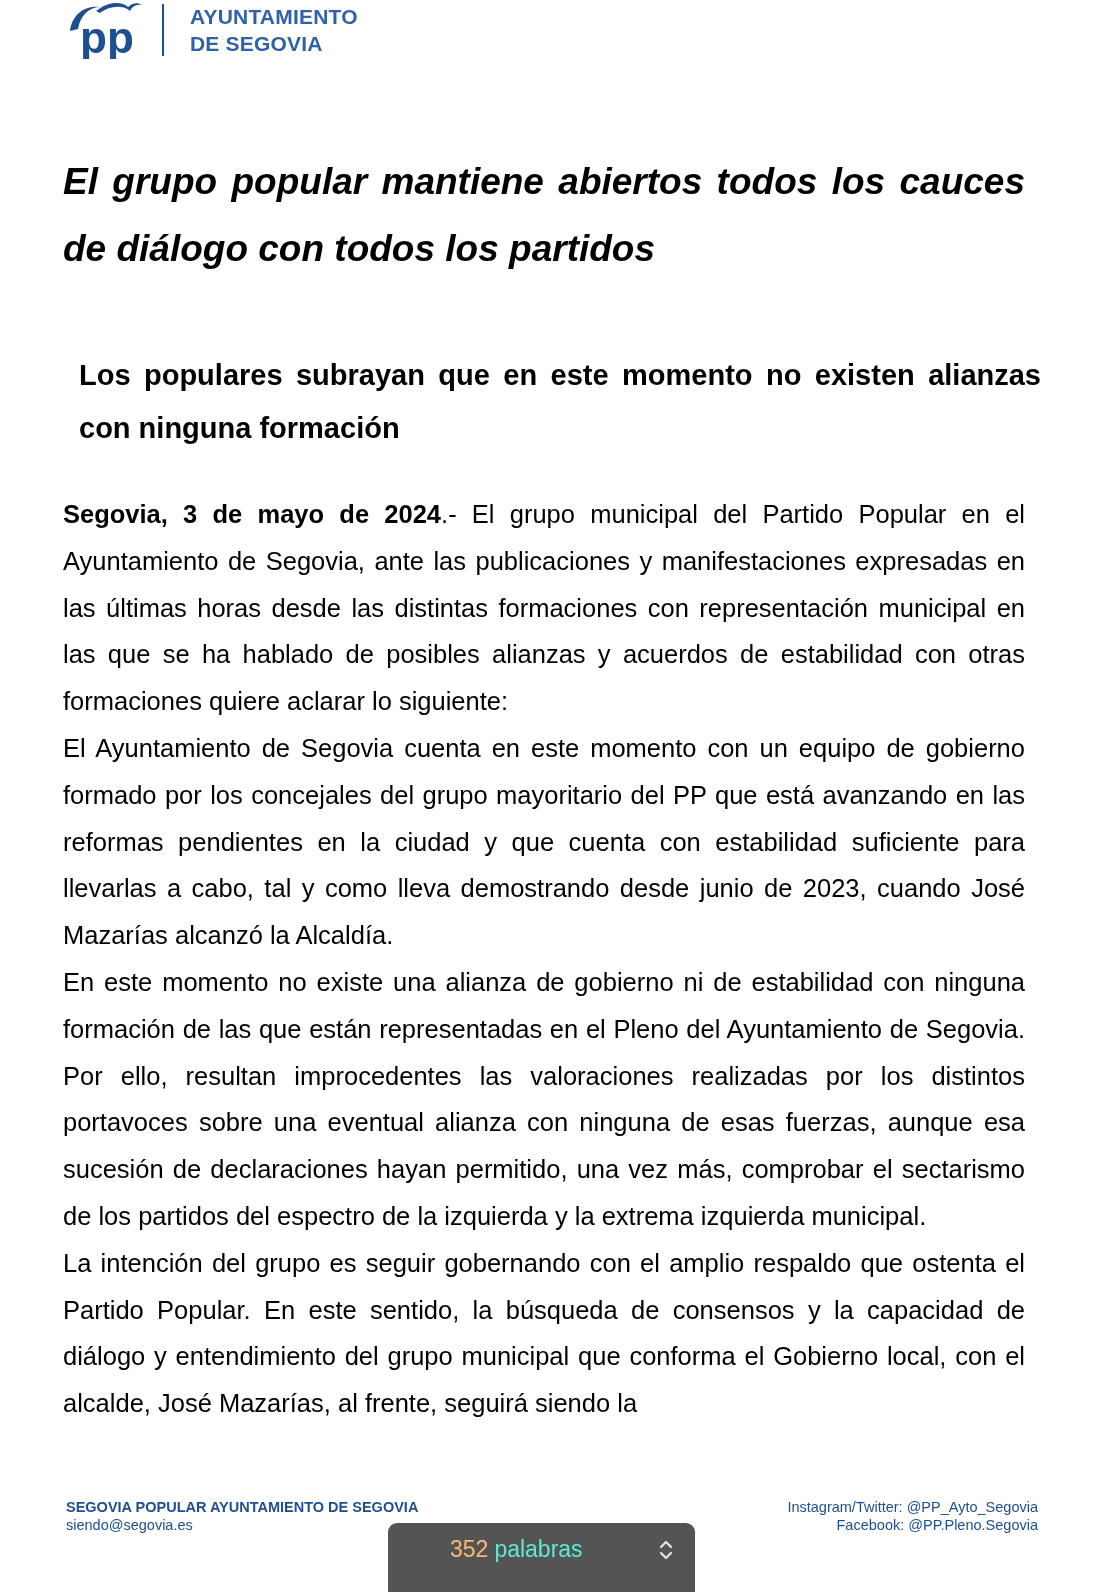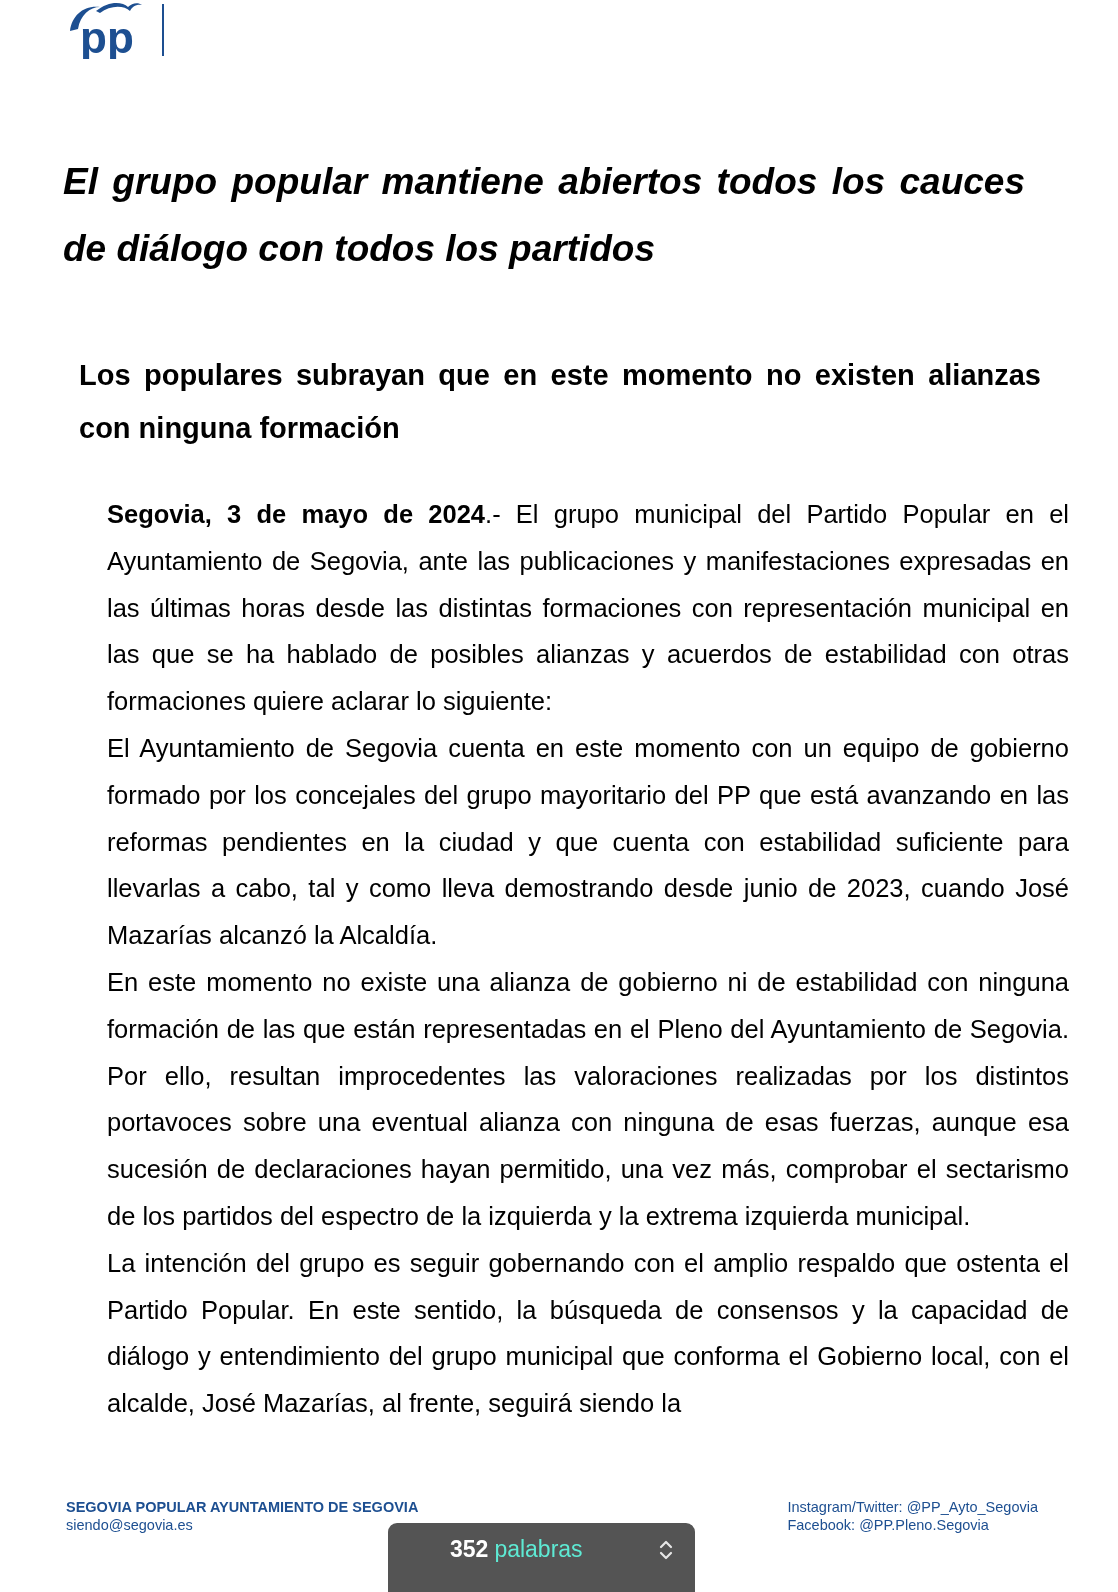--- a/index.html
+++ b/index.html
@@ -8,49 +8,53 @@
     font-family: "Liberation Sans", "DejaVu Sans", sans-serif; color: #000;
   }
   .header { position: absolute; left: 66px; top: 0; height: 60px; display: flex; align-items: center; }
   .logo { width: 78px; height: 58px; position: relative; text-align: right; }
   .logo svg { width: 78px; height: 58px; display: block; }
   .logo-divider { width: 2px; height: 52px; background: #1d4f91; margin-left: 18px; margin-right: 26px; }
   .org-name { color: #2f62a8; font-weight: bold; font-size: 21px; line-height: 27px; letter-spacing: 0.2px; }
   .doc { position: absolute; left: 63px; width: 962px; }
   .title { top: 148px; font-size: 37px; font-weight: bold; line-height: 67px; text-align: justify; text-align-last: left; margin: 0; font-style: italic; }
   .subtitle { top: 333px; font-size: 29px; font-weight: bold; line-height: 53px; text-align: justify; margin: 16px; }
-  .body-text { top: 491px; font-size: 25.5px; line-height: 46.8px; text-align: justify; margin-left: 44px; }
+  .body-text { top: 491px; font-size: 25.5px; line-height: 46.8px; text-align: justify; }
   .body-text p { margin: 0; }
   .body-text b { font-weight: bold; }
   .footer-left { position: absolute; left: 66px; top: 1498px; color: #1d4f91; }
-  .footer-right { position: absolute; right: 80px; top: 1498px; color: #1d4f91; }
+  .footer-right { position: absolute; right: 80px; top: 1498px; color: #1d4f91; text-align: right; }
   .footer-strong { font-weight: bold; font-size: 14.5px; line-height: 18px; }
   .footer-small { font-size: 14.5px; line-height: 18px; }
   .wordcount {
     position: absolute; left: 388px; top: 1523px; width: 307px; height: 69px;
     background: #545454; border-radius: 9px 9px 0 0; box-sizing: border-box;
     display: flex; align-items: center; padding: 0 22px 16px 62px; cursor: pointer;
   }
-  .wc-num { color: #ffffff; font-weight: bold; font-size: 23px; }
+  .wc-num { color: #fdba74; font-weight: normal; font-size: 23px; }
   .wc-label { color: #5eead4; font-size: 23px; margin-left: 6px; }
   .wc-stepper { margin-left: auto; display: flex; flex-direction: column; align-items: center; }
   .wc-stepper svg { display: block; }
 </style>
 </head>
 <body>
 
 <div class="header">
   <div class="logo">
     <svg viewBox="0 0 78 58">
       <path d="M4 30 C6 14 18 4 34 6 C24 6 14 14 12 28 Z" fill="#1d4f91"></path>
       <path d="M30 10 C42 0 56 0 62 6 C66 2 72 1 76 4 C70 3 66 6 64 10 C58 4 44 4 34 12 Z" fill="#1d4f91"></path>
       <text x="14" y="52" font-family="Liberation Sans, sans-serif" font-weight="bold" font-size="44" fill="#1d4f91">pp</text>
     </svg>
   </div>
   <div class="logo-divider"></div>
+  <div class="org-name">
+    <div>AYUNTAMIENTO</div>
+    <div>DE SEGOVIA</div>
+  </div>
 </div>
 
 <h1 class="doc title">El grupo popular mantiene abiertos todos los cauces de diálogo con todos los partidos</h1>
 
 <h2 class="doc subtitle">Los populares subrayan que en este momento no existen alianzas con ninguna formación</h2>
 
 <div class="doc body-text">
   <p><b>Segovia, 3 de mayo de 2024</b><span>.- El grupo municipal del Partido Popular en el Ayuntamiento de Segovia, ante las publicaciones y manifestaciones expresadas en las últimas horas desde las distintas formaciones con representación municipal en las que se ha hablado de posibles alianzas y acuerdos de estabilidad con otras formaciones quiere aclarar lo siguiente:</span></p>
   <p>El Ayuntamiento de Segovia cuenta en este momento con un equipo de gobierno formado por los concejales del grupo mayoritario del PP que está avanzando en las reformas pendientes en la ciudad y que cuenta con estabilidad suficiente para llevarlas a cabo, tal y como lleva demostrando desde junio de 2023, cuando José Mazarías alcanzó la Alcaldía.</p>
   <p>En este momento no existe una alianza de gobierno ni de estabilidad con ninguna formación de las que están representadas en el Pleno del Ayuntamiento de Segovia. Por ello, resultan improcedentes las valoraciones realizadas por los distintos portavoces sobre una eventual alianza con ninguna de esas fuerzas, aunque esa sucesión de declaraciones hayan permitido, una vez más, comprobar el sectarismo de los partidos del espectro de la izquierda y la extrema izquierda municipal.</p>

